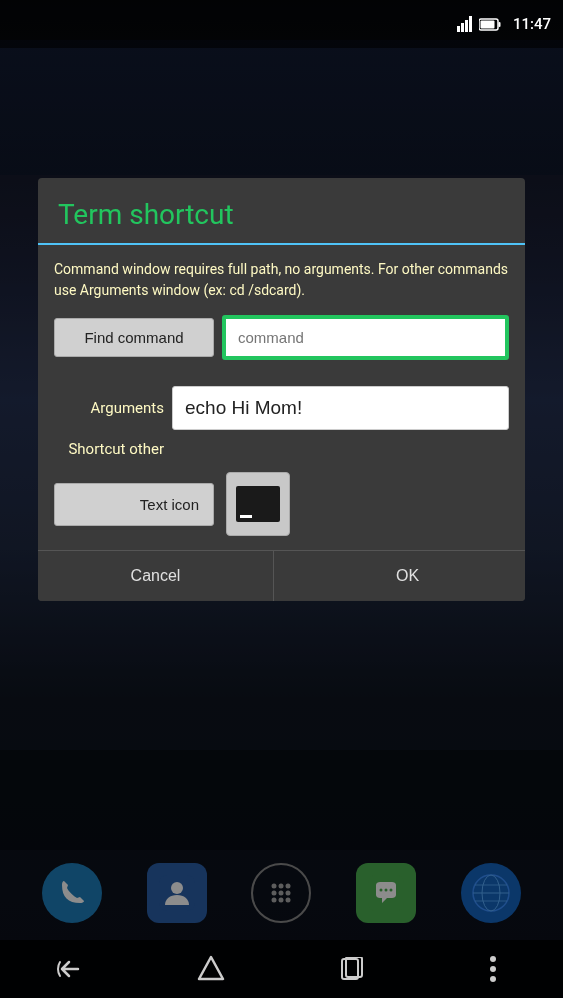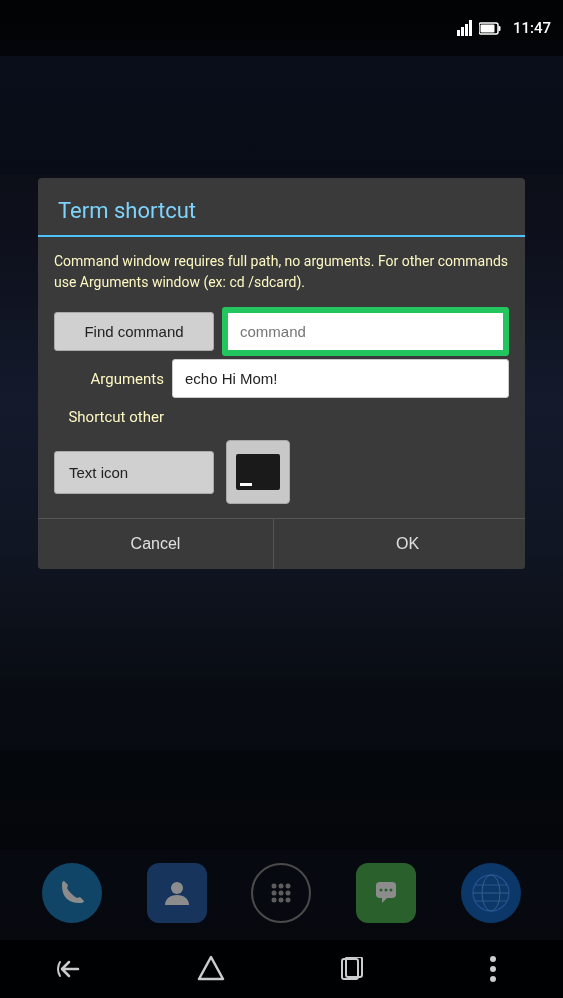--- a/index.html
+++ b/index.html
@@ -25,21 +25,21 @@
         #0f1520 70%,
         #0a0f1a 100%
       );
       z-index: 0;
     }
 
     
     .status-bar {
       position: absolute;
       top: 0; left: 0; right: 0;
-      height: 56px;
+      height: 48px;
       background: rgba(0,0,0,0.6);
       display: flex;
       align-items: center;
       justify-content: flex-end;
       padding: 0 12px;
       z-index: 10;
       gap: 6px;
     }
 
     .status-icons {
@@ -72,63 +72,63 @@
       left: 38px;
       right: 38px;
       background: #3a3a3a;
       border-radius: 4px;
       z-index: 20;
       overflow: hidden;
     }
 
     .dialog-title {
       padding: 20px 20px 12px 20px;
-      color: #7dd3fc;
-      font-size: 22px;
+      color: #22c55e;
+      font-size: 28px;
       font-weight: 400;
       border-bottom: 2px solid #4fc3f7;
     }
 
     .dialog-body {
       padding: 14px 16px 0 16px;
       background: #3a3a3a;
     }
 
     .dialog-description {
       color: #fef9c3;
       font-size: 14px;
       line-height: 1.5;
       margin-bottom: 14px;
     }
 
     
     .field-row {
       display: flex;
       align-items: center;
-      margin-bottom: 3px;
+      margin-bottom: 26px;
       gap: 8px;
     }
 
     .find-command-btn {
       background: #d0d0d0;
       border: 1px solid #aaa;
       border-radius: 3px;
       padding: 10px 14px;
       font-size: 15px;
       color: #222;
       cursor: pointer;
       min-width: 160px;
       text-align: center;
       flex-shrink: 0;
     }
 
     .command-input {
       flex: 1;
       background: #fff;
-      border: 6px solid #22c55e;
+      border: 4px solid #22c55e;
       border-radius: 3px;
       padding: 10px 12px;
       font-size: 15px;
       color: #4d7c0f;
       outline: none;
     }
 
     
     .label-row {
       display: flex;
@@ -144,21 +144,21 @@
       text-align: right;
       flex-shrink: 0;
     }
 
     .text-input {
       flex: 1;
       background: #fff;
       border: 1px solid #ccc;
       border-radius: 3px;
       padding: 10px 12px;
-      font-size: 15px;
+      font-size: 19px;
       color: #222;
       outline: none;
     }
 
     .text-input.highlighted {
       border: 2px solid #e88020;
     }
 
     
     .icon-row {
@@ -171,21 +171,21 @@
 
     .text-icon-btn {
       background: #d0d0d0;
       border: 1px solid #aaa;
       border-radius: 3px;
       padding: 12px 14px;
       font-size: 15px;
       color: #222;
       cursor: pointer;
       min-width: 160px;
-      text-align: left;
+      text-align: right;
     }
 
     .terminal-icon-box {
       width: 64px;
       height: 64px;
       background: #c8c8c8;
       border: 1px solid #aaa;
       border-radius: 4px;
       display: flex;
       align-items: center;

